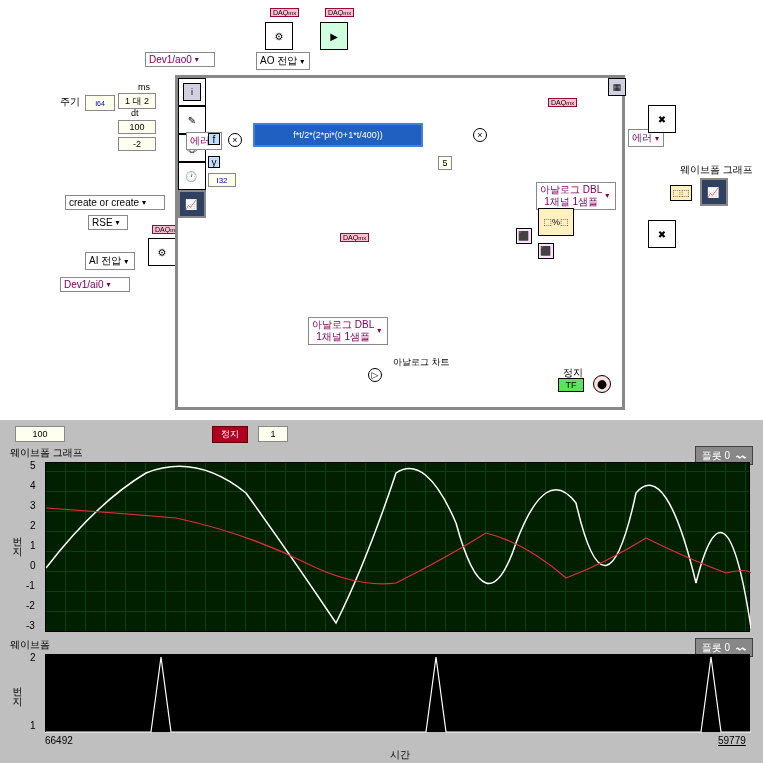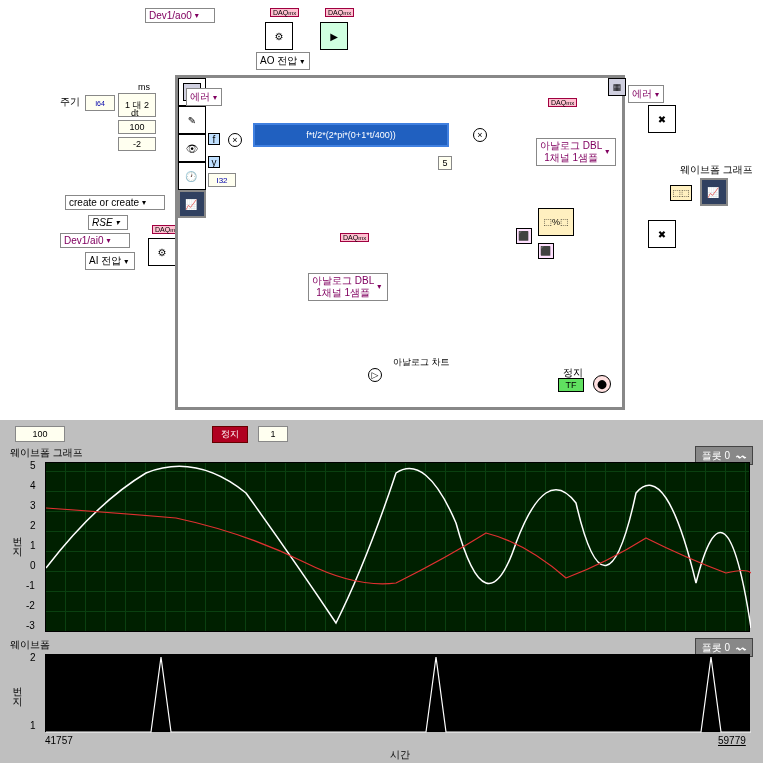--- a/index.html
+++ b/index.html
@@ -2,21 +2,21 @@
 <html><head>
 <meta charset="utf-8">
 <style>
 *{margin:0;padding:0;box-sizing:border-box;font-family:Arial,sans-serif;font-size:10px;}
 body{width:763px;height:763px;background:#f0f0f0;overflow:hidden;}
 .top-panel{width:763px;height:420px;background:#fff;position:relative;}
 .bottom-panel{width:763px;height:343px;background:#bfbfbf;position:relative;}
 .main-frame{position:absolute;left:175px;top:75px;width:450px;height:335px;border:3px solid #888;background:#fff;}
 .node{position:absolute;border:1px solid #000;background:#fff;display:flex;align-items:center;justify-content:center;font-size:9px;padding:1px 3px;}
 .ctrl{background:#fffff0;border:1px solid #888;}
-.pink-box{background:#ffe0f0;border:1px solid #c040a0;color:#800060;}
+.pink-box{background:#ffe0f0;border:1px solid #c040a0;color:#800060;margin-top:44px;}
 .daq-label{background:#ffc0d0;border:1px solid #a00040;font-size:7px;padding:0 2px;}
 .blue-bar{background:#2060c0;border:2px solid #4080e0;color:#fff;height:24px;display:flex;align-items:center;justify-content:center;}
 .small-ctrl{width:30px;height:16px;}
 .icon-node{width:28px;height:28px;border:1px solid #000;background:#fff;display:flex;align-items:center;justify-content:center;}
 .graph-area{position:absolute;background:#002000;border:1px solid #000;}
 .graph-grid{position:absolute;inset:0;background-image:repeating-linear-gradient(0deg,transparent,transparent 19px,#0a4010 19px,#0a4010 20px),repeating-linear-gradient(90deg,transparent,transparent 19px,#0a4010 19px,#0a4010 20px);}
 .plot-legend{position:absolute;background:#888;border:1px solid #444;color:#fff;padding:1px 6px;font-size:9px;display:flex;align-items:center;gap:6px;}
 .axis-label{position:absolute;font-size:10px;color:#000;writing-mode:vertical-lr;}
 .stop-btn{background:#b00020;color:#fff;border:1px solid #600;padding:1px 8px;font-size:9px;}
 .label-text{position:absolute;font-size:10px;color:#000;}
@@ -38,29 +38,29 @@
       <span>AO 전압</span>
     </div>
   <div class="daq-label" style="position:absolute;left:325px;top:8px;">DAQ<span style="font-size:6px">mx</span></div>
   <div class="icon-node" style="position:absolute;left:320px;top:22px;background:#d0ffe0;">▶</div>
 
   <span class="label-text" style="left:60px;top:95px;">주기</span>
   <div class="node small-ctrl ctrl" style="left:85px;top:95px;">
       <span style="font-size:7px;color:#00a">I64</span>
     </div>
   <span class="label-text" style="left:138px;top:82px;font-size:9px;">ms</span>
-  <div class="node ctrl" style="left:118px;top:93px;width:38px;height:24px;">1 대 2</div>
+  <div class="node ctrl" style="left:118px;top:93px;width:38px;height:16px;">1 대 2</div>
   <span class="label-text" style="left:131px;top:108px;font-size:9px;">dt</span>
   <div class="node ctrl" style="left:118px;top:120px;width:38px;height:14px;">100</div>
   <div class="node ctrl" style="left:118px;top:137px;width:38px;height:14px;">-2</div>
 
   <div class="combo" style="position:absolute;left:65px;top:195px;width:100px;">
       <span>create or create</span>
     </div>
-  <div class="combo" style="position:absolute;left:88px;top:215px;width:40px;font-style:italic;">
+  <div class="combo" style="position:absolute;left:88px;top:215px;width:40px;">
       <span>RSE</span>
     </div>
   <div class="combo pink-box" style="position:absolute;left:60px;top:233px;width:70px;">
       <span>Dev1/ai0</span>
     </div>
   <div class="combo" style="position:absolute;left:85px;top:252px;width:50px;font-size:8px;">
       <span>AI 전압</span>
     </div>
 
   <div class="daq-label" style="position:absolute;left:152px;top:225px;">DAQ<span style="font-size:6px">mx</span></div>
@@ -72,21 +72,21 @@
 
   <div class="main-frame">
     <div class="node" style="left:5px;top:5px;width:18px;height:18px;background:#d0d0e0;">i</div>
     <div class="combo pink-box" style="position:absolute;left:5px;top:8px;left:8px;top:10px;width:36px;">
         <span>에러</span>
       </div>
 
     <span class="label-text node" style="left:30px;top:55px;width:12px;height:12px;background:#c0e0ff;">f</span>
     <span class="label-text node" style="left:30px;top:78px;width:12px;height:12px;background:#c0e0ff;">y</span>
     <div class="node" style="left:50px;top:55px;width:14px;height:14px;border-radius:50%;">×</div>
-    <div class="blue-bar" style="position:absolute;left:75px;top:45px;width:196px;font-size:9px;">f*t/2*(2*pi*(0+1*t/400))</div>
+    <div class="blue-bar" style="position:absolute;left:75px;top:45px;width:170px;font-size:9px;">f*t/2*(2*pi*(0+1*t/400))</div>
     <div class="node ctrl" style="left:30px;top:95px;width:28px;height:14px;font-size:8px;color:#00a;">I32</div>
     <div class="icon-node" style="left:260px;top:45px;">〰</div>
     <div class="node" style="left:295px;top:50px;width:14px;height:14px;border-radius:50%;">×</div>
     <div class="node ctrl" style="left:260px;top:78px;width:14px;height:14px;">5</div>
 
     <div class="daq-label" style="position:absolute;left:370px;top:20px;">DAQ<span style="font-size:6px">mx</span></div>
     <div class="icon-node" style="left:368px;top:32px;">✎</div>
     <div class="combo pink-box" style="position:absolute;left:358px;top:60px;width:80px;font-size:8px;white-space:pre;text-align:center;line-height:1.2;"><span>아날로그 DBL
 1채널 1샘플</span></div>
 
@@ -160,16 +160,16 @@
     </div>
 
   <div class="graph-area" style="left:45px;top:234px;width:705px;height:78px;background:#000;">
     <svg viewBox="0 0 705 78" style="left:0;top:0;width:705px;height:78px;">
       <path d="M 0 77 L 105 77 L 115 2 L 125 77 L 380 77 L 390 2 L 400 77 L 655 77 L 665 2 L 675 77 L 705 77" stroke="#fff" stroke-width="1.2" fill="none"></path>
     </svg>
   </div>
   <span class="label-text" style="left:30px;top:232px;">2</span>
   <span class="label-text" style="left:30px;top:300px;">1</span>
   <span class="axis-label" style="left:10px;top:260px;">번지</span>
-  <span class="label-text" style="left:45px;top:315px;">41757</span>
+  <span class="label-text" style="left:45px;top:315px;">66492</span>
   <span class="label-text" style="left:718px;top:315px;text-decoration:underline;">59779</span>
   <span class="label-text" style="left:390px;top:328px;">시간</span>
 </div>
 
 </body></html>

